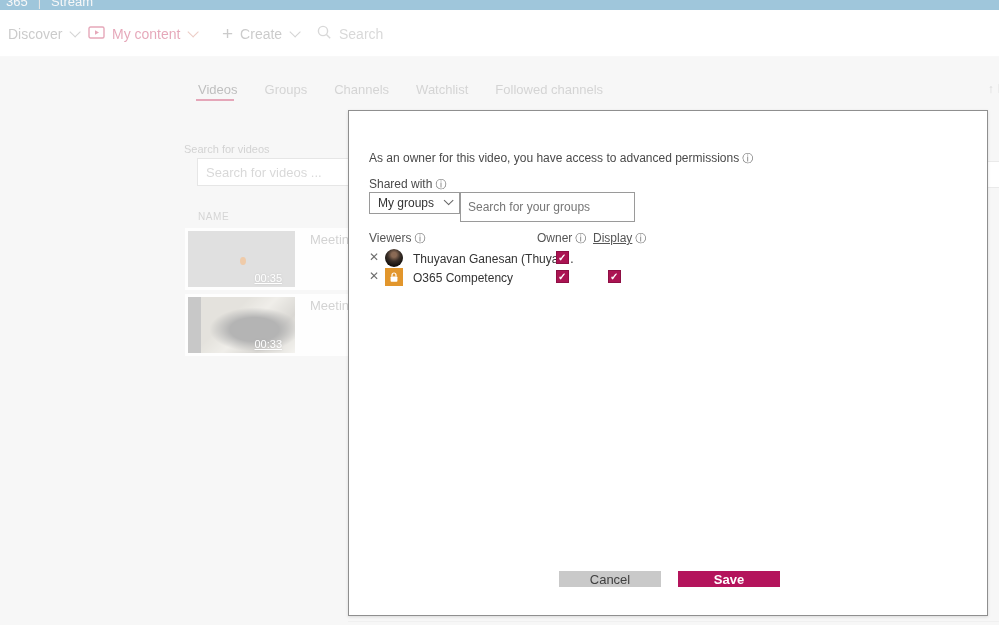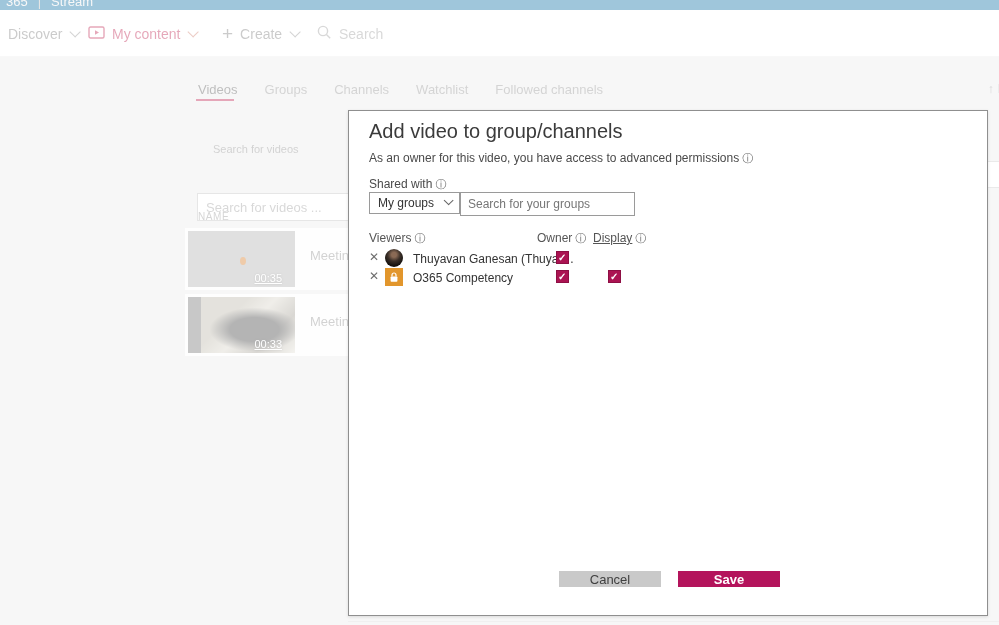--- a/index.html
+++ b/index.html
@@ -27,56 +27,56 @@
   .content { position:absolute; left:0; top:57px; width:999px; height:568px; background:#e9e9e9; z-index:1; }
 
   .tabs { position:absolute; left:198px; top:25px; display:flex; gap:27px; font-size:13px; color:#8f8f8f; }
   .tab { cursor:pointer; white-space:nowrap; }
   .tab.active { color:#555; }
   .tab-underline { position:absolute; left:196px; top:42px; width:38px; height:2px; background:#bc1948; }
 
   .sort-ctrl { position:absolute; right:-14px; top:25px; font-size:12px; color:#8f8f8f; display:flex; align-items:center; gap:4px; }
   .sort-arrow { font-size:12px; color:#9a9a9a; }
 
-  .search-label { position:absolute; left:213px; top:86px; font-size:11px; color:#8a8a8a; }
-  .video-search { position:absolute; left:197px; top:101px; width:178px; height:28px; background:#fff; border:1px solid #bdbdbd; font-size:13px; color:#333; padding:12px 8px; font-family:"Liberation Sans", sans-serif;margin-top:35px; }
+  .search-label { position:absolute; left:184px; top:86px; font-size:11px; color:#8a8a8a; }
+  .video-search { position:absolute; left:197px; top:101px; width:178px; height:28px; background:#fff; border:1px solid #bdbdbd; font-size:13px; color:#333; padding:12px 8px; font-family:"Liberation Sans", sans-serif; }
   .video-search::placeholder { color:#9a9a9a; }
 
   .name-header { position:absolute; left:198px; top:154px; font-size:10px; letter-spacing:0.6px; color:#909090; }
 
   .vrow { position:absolute; left:185px; width:310px; height:62px; background:#fdfdfd; cursor:pointer; }
   .vrow1 { top:171px; }
   .vrow2 { top:237px; }
   .thumb { position:absolute; left:3px; top:3px; width:107px; height:56px; overflow:hidden; }
   .thumb1 { background:#aeaeae; }
   .thumb1 .dot { position:absolute; left:52px; top:26px; width:6px; height:8px; border-radius:50%; background:#d4761f; }
   .thumb2 { background-color:#c9c4b8;
     background-image:
       linear-gradient(90deg, #6f6f6f 0 12%, rgba(0,0,0,0) 12%),
       radial-gradient(ellipse at 62% 58%, #3a3a3a 0 26%, rgba(0,0,0,0) 48%),
       linear-gradient(135deg, #b9b4a6 0 38%, #d6d2c6 55%, #9c978c 76%, #e4e1d6 100%); }
   .duration { position:absolute; right:13px; bottom:3px; font-size:11px; color:#fff; text-shadow:0 0 2px rgba(0,0,0,0.45);text-decoration:underline; }
-  .vtitle { position:absolute; left:125px; top:20px; font-size:13px; color:#8a8a8a; white-space:nowrap; }
+  .vtitle { position:absolute; left:125px; top:4px; font-size:13px; color:#8a8a8a; white-space:nowrap; }
 
   .bg-fragment-box { position:absolute; left:802px; top:104px; width:197px; height:27px; background:#fff; border-top:1px solid #c9c9c9; border-bottom:1px solid #c9c9c9; }
   .bg-bottom-line { position:absolute; left:348px; top:564px; width:651px; height:1px; background:rgba(0,0,0,0.07); }
 
   
   .overlay { position:absolute; left:0; top:0; width:999px; height:625px; background:rgba(255,255,255,0.62); z-index:5; }
 
   
   .modal { position:absolute; left:348px; top:110px; width:640px; height:506px; background:#fff; border:1px solid #8f8f8f; box-shadow:0 1px 3px rgba(0,0,0,0.12); z-index:10; }
   .m-title { position:absolute; left:20px; top:9px; font-size:20px; font-weight:400; color:#3b3b3b; }
   .m-sub { position:absolute; left:20px; top:40px; font-size:12px; color:#4a4a4a; }
   .info-icon { display:inline-block; font-size:11px; color:#6a6a6a; margin-left:3px; font-style:normal; }
   .m-sharedwith { position:absolute; left:20px; top:66px; font-size:12px; color:#4a4a4a; }
 
   .group-select { position:absolute; left:20px; top:81px; width:91px; height:22px; border:1px solid #9a9a9a; background:#fff; font-size:12px; color:#333; display:flex; align-items:center; padding:0 8px; cursor:pointer; }
   .group-select .chev { width:7px; height:7px; border-color:#666; position:absolute; right:9px; top:6px; }
-  .group-search { position:absolute; left:111px; top:81px; width:175px; height:24px; border:1px solid #9a9a9a; font-size:12px; color:#333; padding:0 7px; font-family:"Liberation Sans", sans-serif; }
+  .group-search { position:absolute; left:111px; top:81px; width:175px; height:30px; border:1px solid #9a9a9a; font-size:12px; color:#333; padding:0 7px; font-family:"Liberation Sans", sans-serif; }
   .group-search::placeholder { color:#767676; }
 
   .col-head { position:absolute; font-size:12px; color:#555; top:120px; }
   .ch-viewers { left:20px; }
   .ch-owner { left:188px; }
   .ch-display { left:244px;text-decoration:underline; }
 
   .viewer-row { position:absolute; left:20px; width:600px; height:19px; }
   .vr1 { top:138px; }
   .vr2 { top:157px; }
@@ -171,21 +171,20 @@
       <span class="vtitle">Meetin</span>
     </div>
 
     <div class="bg-fragment-box"></div>
     <div class="bg-bottom-line"></div>
   </div>
 
   <div class="overlay"></div>
 
   <div class="modal">
-    <div class="m-title">Add video to group/channels</div>
     <div class="m-sub"><span>As an owner for this video, you have access to advanced permissions</span><span class="info-icon">ⓘ</span></div>
 
     <div class="m-sharedwith"><span>Shared with</span><span class="info-icon">ⓘ</span></div>
 
     <div class="group-select">
       <span>My groups</span>
       <span class="chev"></span>
     </div>
     <input class="group-search" type="text" placeholder="Search for your groups" style="">
 

